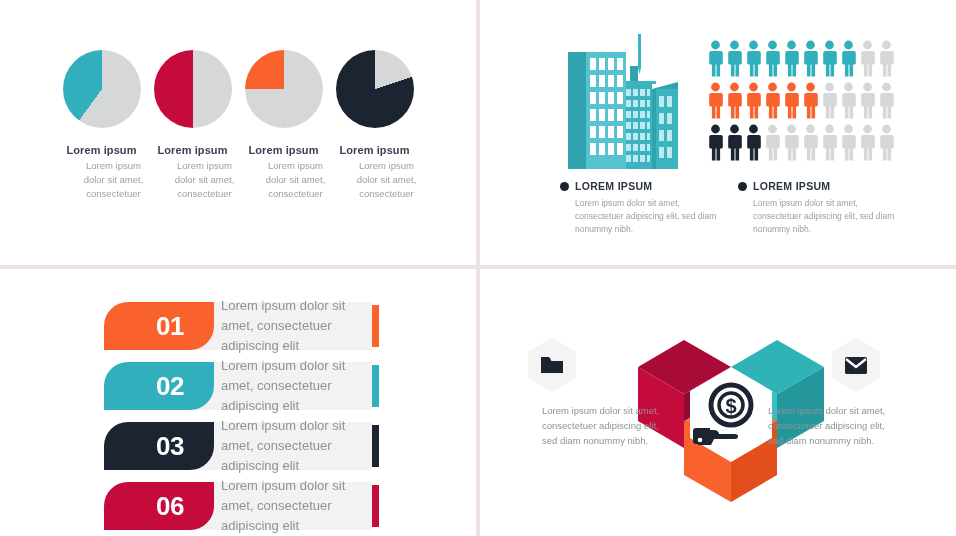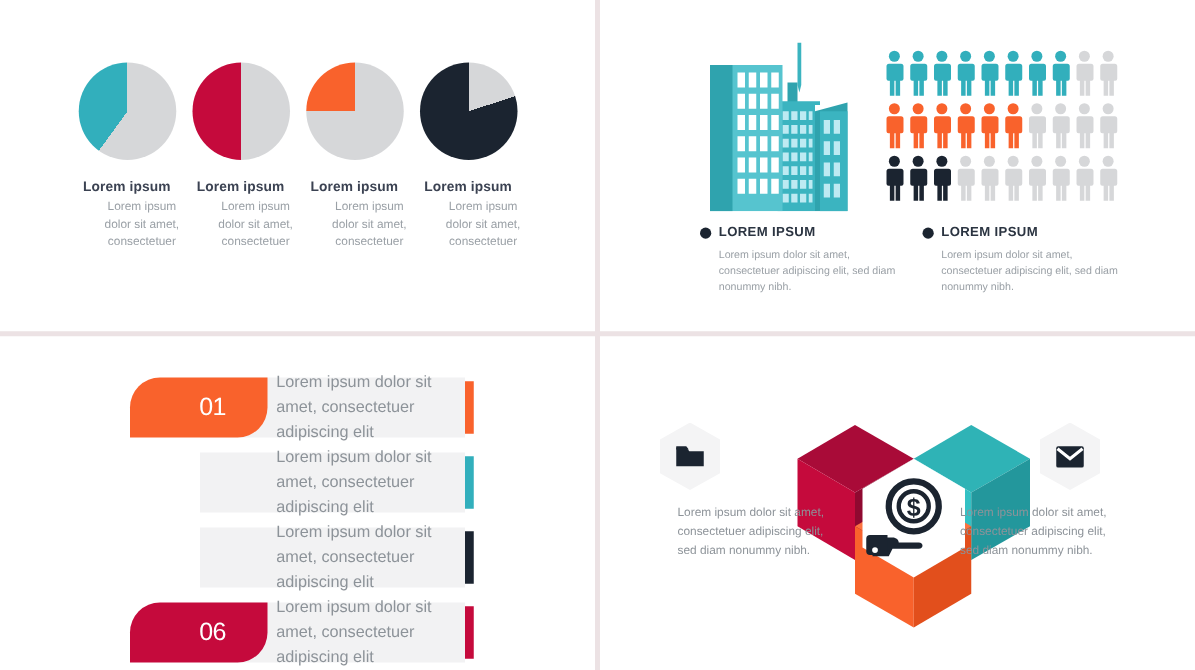--- a/index.html
+++ b/index.html
@@ -47,21 +47,21 @@
   .nrow-bg {
     position: absolute; left: 56px; top: 0; width: 212px; height: 48px;
     background: #f2f2f3;
   }
   .nbadge {
     position: absolute; left: 0; top: 0; width: 110px; height: 48px;
     border-radius: 24px 0 24px 0;
     display: flex; align-items: center; justify-content: center;
   }
   .nbadge span {
-    font-size: 20px; font-weight: normal; color: #ffffff;
+    font-size: 26px; font-weight: bold; color: #ffffff;
     letter-spacing: -0.5px; line-height: 1; padding-left: 22px;
   }
   .ntext {
     position: absolute; left: 117px; top: 50%; transform: translateY(-50%);
     width: 148px; font-size: 13px; color: #8d9399; line-height: 1.55;
   }
   .nbar { position: absolute; left: 268px; top: 3px; width: 7px; height: 42px; }
 
   
   #cubes { position: absolute; left: 528px; top: 320px; width: 400px; height: 190px; }
@@ -348,25 +348,31 @@
       <div class="nrow">
         <div class="nrow-bg"></div>
         <div class="nbadge" style="background:#F9622C">
           <span>01</span>
         </div>
         <div class="ntext">Lorem ipsum dolor sit amet, consectetuer adipiscing elit</div>
         <div class="nbar" style="background:#F9622C"></div>
       </div>
       <div class="nrow">
         <div class="nrow-bg"></div>
+        <div class="nbadge" style="background:#32AFBC">
+          <span>02</span>
+        </div>
         <div class="ntext">Lorem ipsum dolor sit amet, consectetuer adipiscing elit</div>
         <div class="nbar" style="background:#32AFBC"></div>
       </div>
       <div class="nrow">
         <div class="nrow-bg"></div>
+        <div class="nbadge" style="background:#1B2430">
+          <span>03</span>
+        </div>
         <div class="ntext">Lorem ipsum dolor sit amet, consectetuer adipiscing elit</div>
         <div class="nbar" style="background:#1B2430"></div>
       </div>
       <div class="nrow">
         <div class="nrow-bg"></div>
         <div class="nbadge" style="background:#C50A3C">
           <span>06</span>
         </div>
         <div class="ntext">Lorem ipsum dolor sit amet, consectetuer adipiscing elit</div>
         <div class="nbar" style="background:#C50A3C"></div>

